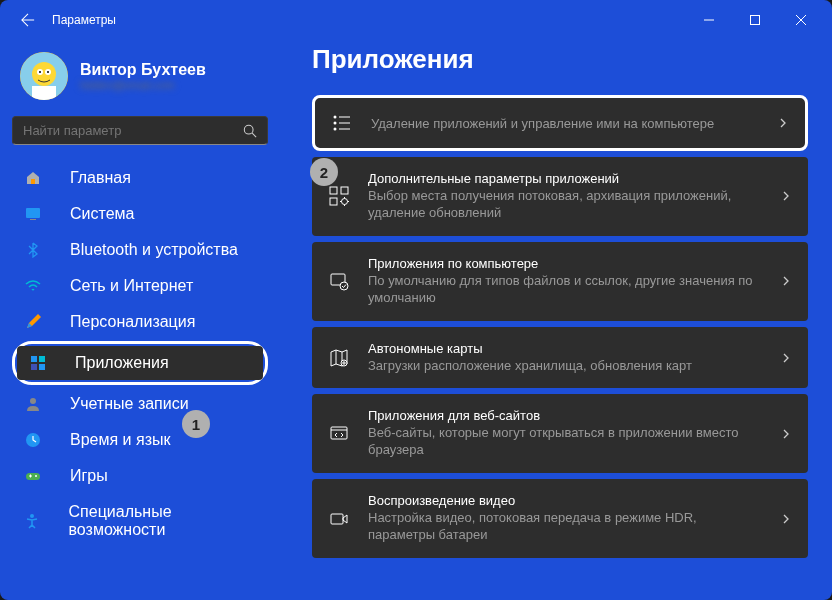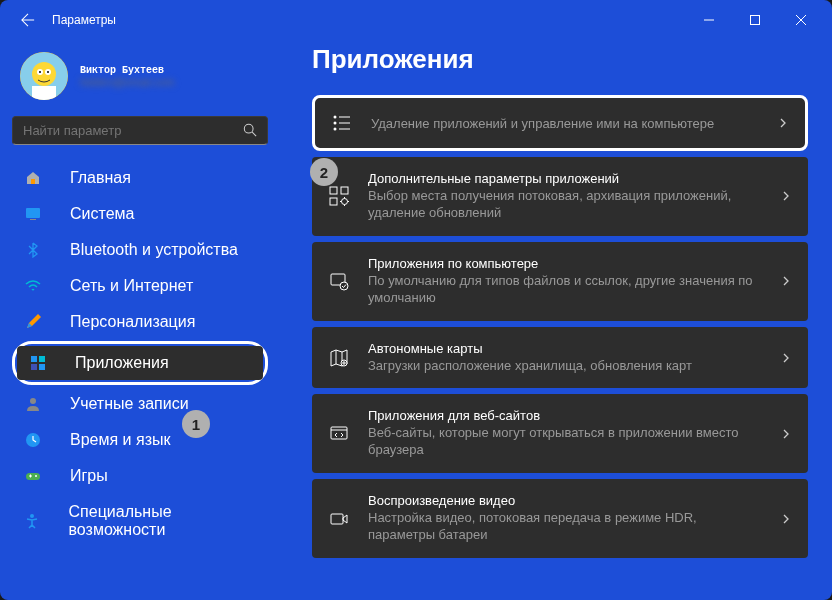--- a/index.html
+++ b/index.html
@@ -8,23 +8,23 @@
 .titlebar { height: 40px; display: flex; align-items: center; padding: 0 8px; }
 .back-btn { width: 40px; height: 40px; display: flex; align-items: center; justify-content: center; cursor: pointer; }
 .title { font-size: 12px; color: #fff; margin-left: 4px; }
 .win-controls { margin-left: auto; display: flex; }
 .win-btn { width: 46px; height: 40px; display: flex; align-items: center; justify-content: center; cursor: pointer; }
 .body { display: flex; flex: 1; overflow: hidden; }
 .sidebar { width: 280px; padding: 0 12px; display: flex; flex-direction: column; }
 .profile { display: flex; align-items: center; gap: 12px; padding: 12px 8px 16px; }
 .avatar { width: 48px; height: 48px; border-radius: 50%; background: linear-gradient(135deg, #fbbf24, #f59e0b); display: flex; align-items: center; justify-content: center; font-size: 24px; overflow: hidden; }
 .profile-info { display: flex; flex-direction: column; }
-.profile-name { font-size: 10px; font-weight: 600; font-family: Liberation Mono, monospace; }
+.profile-name { font-size: 16px; font-weight: 600; }
 .profile-email { font-size: 11px; color: #666; filter: blur(3px); }
-.search-box { display: flex; background: #2d2d2d; border: 1px solid #3a3a3a; border-bottom: 1px solid #888; border-radius: 4px; padding: 6px 10px; margin-bottom: 16px; }
+.search-box { display: flex; align-items: center; background: #2d2d2d; border: 1px solid #3a3a3a; border-bottom: 1px solid #888; border-radius: 4px; padding: 6px 10px; margin-bottom: 16px; }
 .search-input { flex: 1; background: transparent; border: none; color: #ccc; font-size: 13px; outline: none; }
 .nav { display: flex; flex-direction: column; gap: 2px; overflow-y: auto; }
 .nav-item { display: flex; align-items: center; gap: 28px; padding: 8px 12px; border-radius: 4px; cursor: pointer; font-size: 16px; position: relative; }
 .nav-item.active { background: #2d2d2d; }
 .nav-icon { width: 18px; height: 18px; display: flex; align-items: center; justify-content: center; }
 .highlight-box { border: 3px solid #fff; border-radius: 20px; padding: 2px; }
 .main { flex: 1; padding: 4px 24px 0 32px; overflow-y: auto; }
 .page-title { font-size: 26px; font-weight: 600; margin-bottom: 20px; }
 .card { background: #2d2d2d; border-radius: 4px; padding: 14px 16px; margin-bottom: 6px; display: flex; align-items: center; gap: 18px; cursor: pointer; }
 .card-icon { width: 22px; height: 22px; display: flex; align-items: center; justify-content: center; flex-shrink: 0; }

